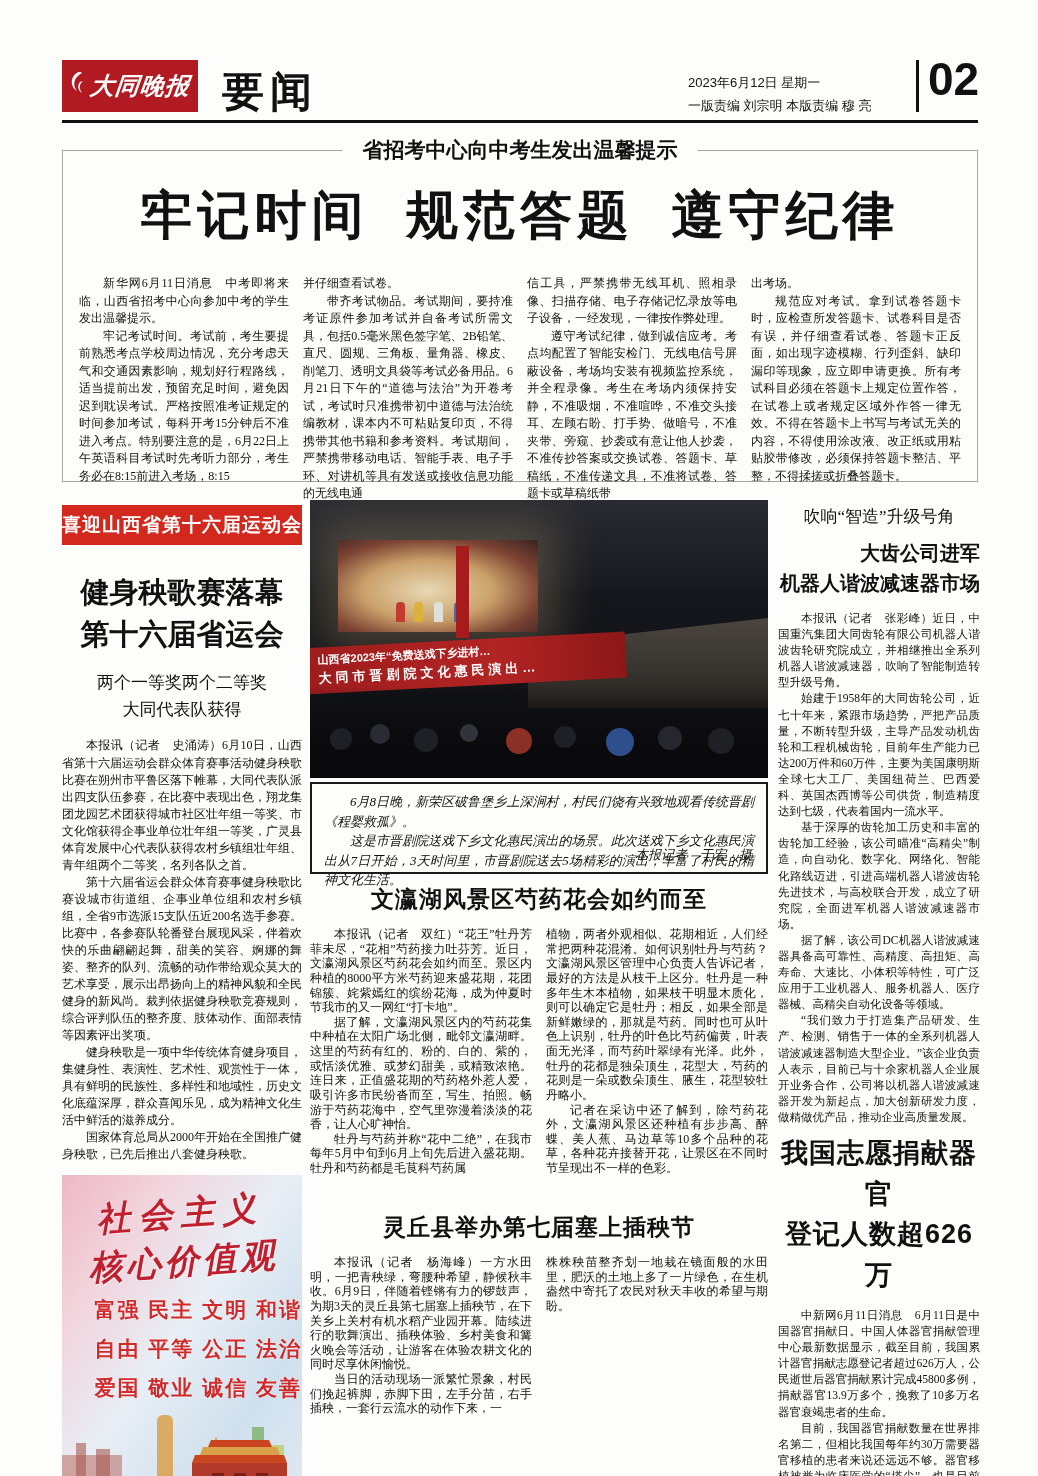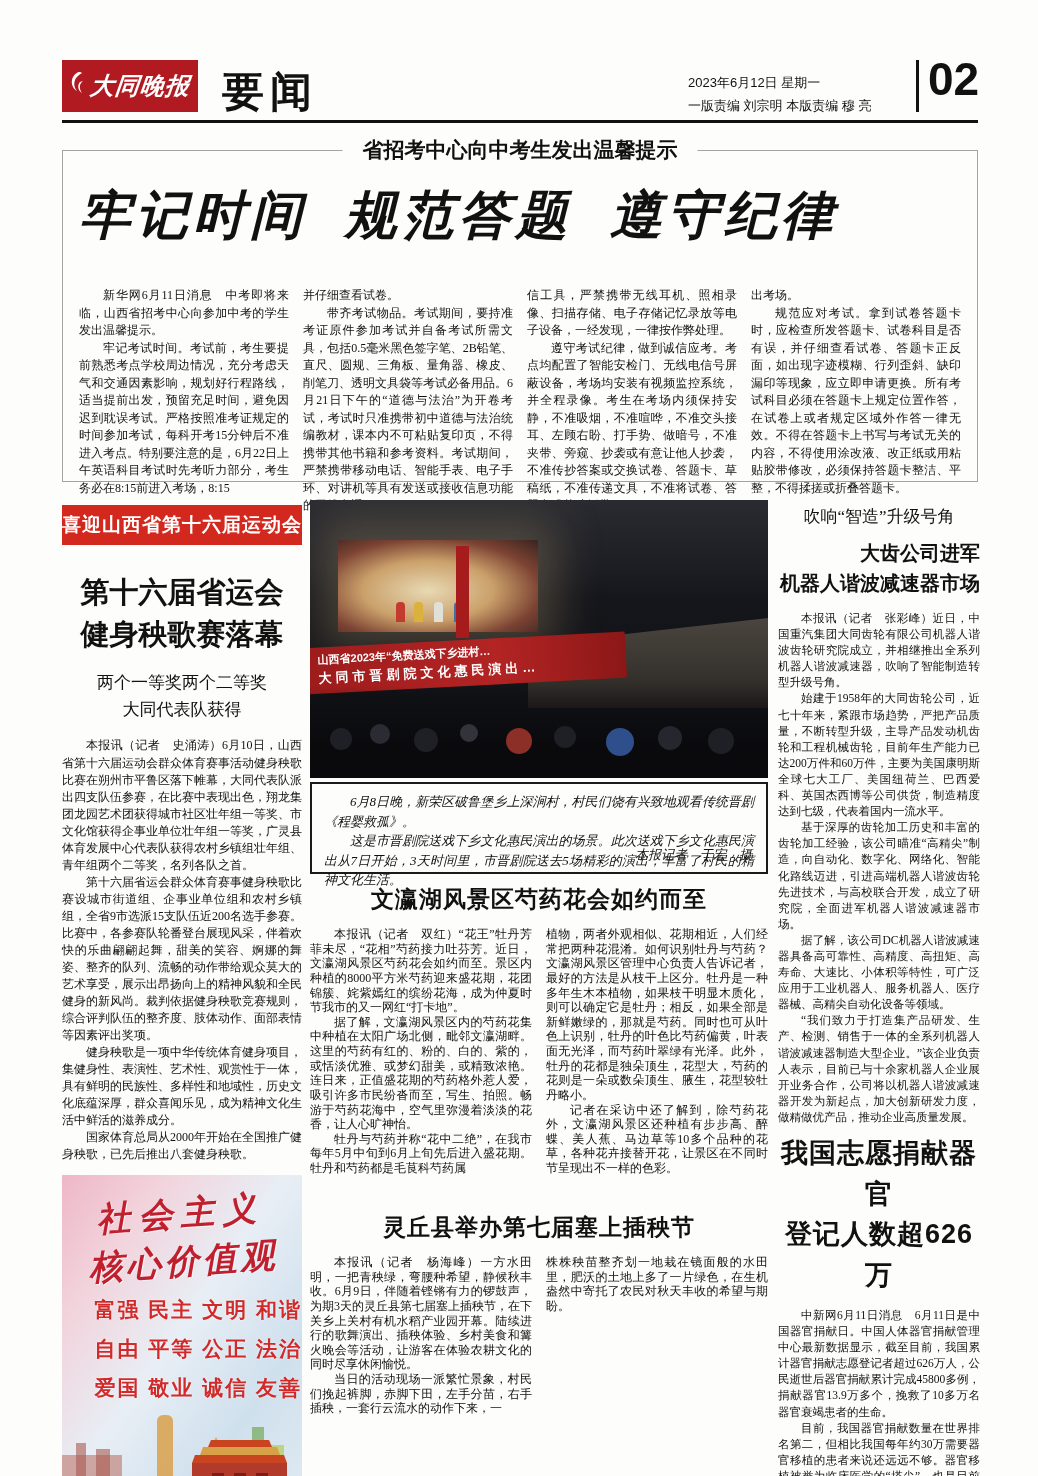--- a/index.html
+++ b/index.html
@@ -19,23 +19,23 @@
   .mast-page{position:absolute;left:928px;top:52px;font-size:46px;font-weight:900;
              font-family:"Liberation Sans",sans-serif;}
   .mast-rule{position:absolute;left:62px;top:120px;width:916px;height:3px;background:#111;}
 
   
   .lead-box{position:absolute;left:62px;top:150px;width:916px;height:332px;box-sizing:border-box;
             border:1px solid #a3a3a3;padding:0 16px;}
   .lead-kicker{position:absolute;top:-15px;left:50%;transform:translateX(-50%);background:#fdfdfb;
             padding:0 20px;font-size:21px;font-weight:700;white-space:nowrap;
             font-family:"Liberation Sans",sans-serif;}
-  .lead-headline{text-align:left;font-size:52px;font-weight:900;margin-top:30px;
-            font-family:"Liberation Sans",sans-serif;letter-spacing:5px;word-spacing:18px;font-style:italic;}
-  .lead-cols{display:flex;gap:14px;margin-top:36px;font-size:12px;line-height:1.46;text-align:justify;}
+  .lead-headline{text-align:center;font-size:52px;font-weight:900;margin-top:30px;
+            font-family:"Liberation Sans",sans-serif;letter-spacing:5px;word-spacing:18px;}
+  .lead-cols{display:flex;gap:14px;margin-top:24px;font-size:12px;line-height:1.46;text-align:justify;}
   .lead-cols .col{flex:1;overflow:hidden;}
 
   .para{margin:0;text-indent:2em;text-align:justify;}
   .para.noindent{text-indent:0;}
 
   
   .left-col{position:absolute;left:62px;top:505px;width:240px;}
   .red-banner{height:40px;background:#d2281e;color:#fff;display:flex;align-items:center;
             justify-content:center;font-size:19px;font-weight:700;letter-spacing:1px;
             font-family:"Liberation Sans",sans-serif;}
@@ -141,22 +141,22 @@
       <div class="col">
           <p class="para noindent">出考场。</p>
           <p class="para">规范应对考试。拿到试卷答题卡时，应检查所发答题卡、试卷科目是否有误，并仔细查看试卷、答题卡正反面，如出现字迹模糊、行列歪斜、缺印漏印等现象，应立即申请更换。所有考试科目必须在答题卡上规定位置作答，在试卷上或者规定区域外作答一律无效。不得在答题卡上书写与考试无关的内容，不得使用涂改液、改正纸或用粘贴胶带修改，必须保持答题卡整洁、平整，不得揉搓或折叠答题卡。</p>
         </div>
     </div>
   </div>
 
   <div class="left-col">
     <div class="red-banner">喜迎山西省第十六届运动会</div>
     <div class="left-title">
+      <div>健身秧歌赛落幕</div>
       <div>第十六届省运会</div>
-      <div>健身秧歌赛落幕</div>
     </div>
     <div class="left-subtitle">
       <div>两个一等奖两个二等奖</div>
       <div>大同代表队获得</div>
     </div>
     <div class="left-body">
         <p class="para">本报讯（记者　史涌涛）6月10日，山西省第十六届运动会群众体育赛事活动健身秧歌比赛在朔州市平鲁区落下帷幕，大同代表队派出四支队伍参赛，在比赛中表现出色，翔龙集团龙园艺术团获得城市社区壮年组一等奖、市文化馆获得企事业单位壮年组一等奖，广灵县体育发展中心代表队获得农村乡镇组壮年组、青年组两个二等奖，名列各队之首。</p>
         <p class="para">第十六届省运会群众体育赛事健身秧歌比赛设城市街道组、企事业单位组和农村乡镇组，全省9市选派15支队伍近200名选手参赛。比赛中，各参赛队轮番登台展现风采，伴着欢快的乐曲翩翩起舞，甜美的笑容、婀娜的舞姿、整齐的队列、流畅的动作带给观众莫大的艺术享受，展示出昂扬向上的精神风貌和全民健身的新风尚。裁判依据健身秧歌竞赛规则，综合评判队伍的整齐度、肢体动作、面部表情等因素评出奖项。</p>
         <p class="para">健身秧歌是一项中华传统体育健身项目，集健身性、表演性、艺术性、观赏性于一体，具有鲜明的民族性、多样性和地域性，历史文化底蕴深厚，群众喜闻乐见，成为精神文化生活中鲜活的滋养成分。</p>
         <p class="para">国家体育总局从2000年开始在全国推广健身秧歌，已先后推出八套健身秧歌。</p>

